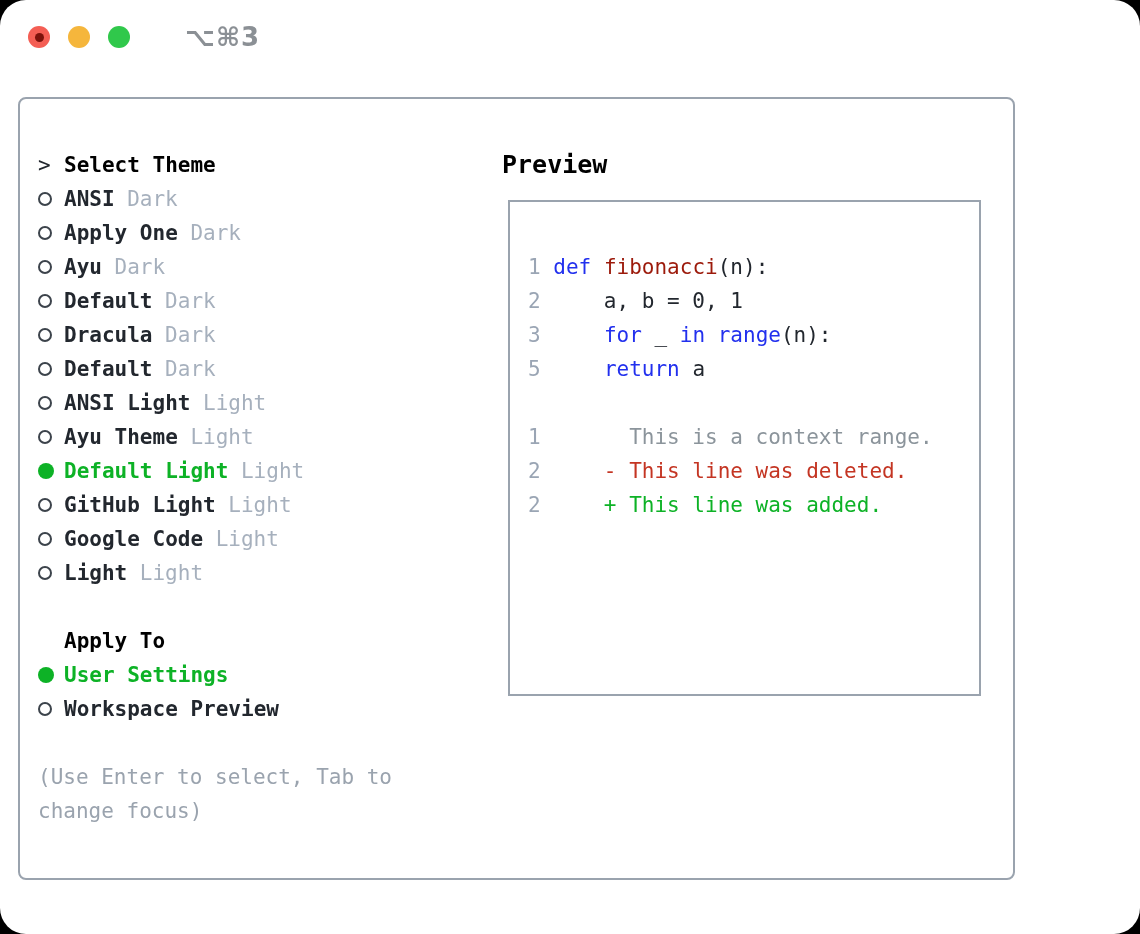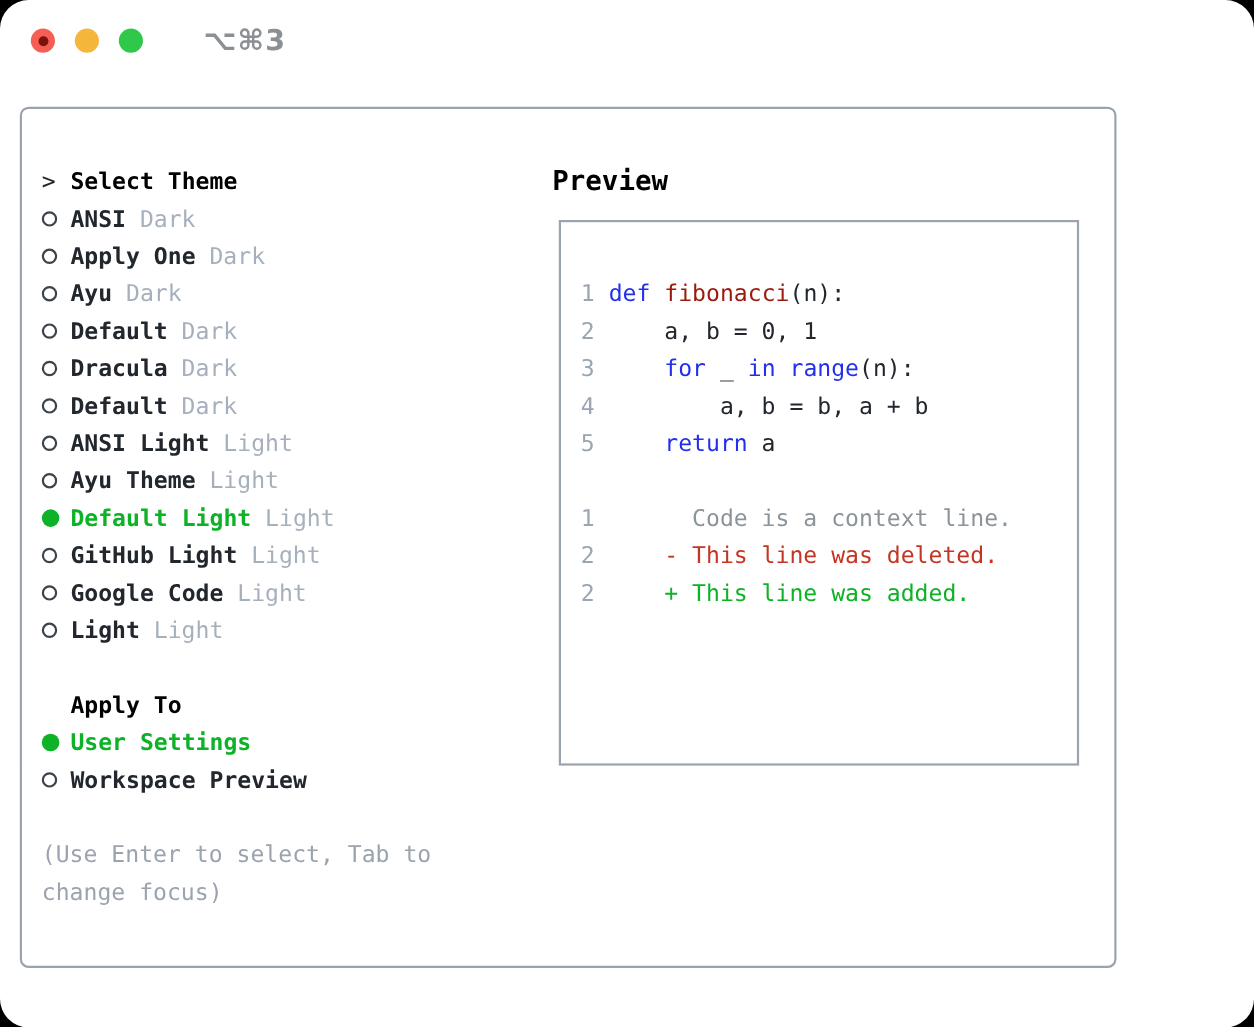--- a/index.html
+++ b/index.html
@@ -86,22 +86,21 @@
       <div class="row"></div>
       <div class="hint">(Use Enter to select, Tab to change focus)</div>
     </div>
 
     <div class="right-title">Preview</div>
 
     <div class="preview-box">
         <div class="pline"><span class="num">1</span><span class="c-p"> </span><span class="c-kw">def</span><span class="c-p"> </span><span class="c-fn">fibonacci</span><span class="c-p">(n):</span></div>
         <div class="pline"><span class="num">2</span><span class="c-p">     a, b = 0, 1</span></div>
         <div class="pline"><span class="num">3</span><span class="c-p">     </span><span class="c-kw">for</span><span class="c-p"> _ </span><span class="c-kw">in</span><span class="c-p"> </span><span class="c-kw">range</span><span class="c-p">(n):</span></div>
-        <div class="pline"><span class="num">4</span><span class="c-p">         a, b = b, a + b</span></div>
         <div class="pline"><span class="num">5</span><span class="c-p">     </span><span class="c-kw">return</span><span class="c-p"> a</span></div>
         <div class="pline"><span class="num"></span></div>
-        <div class="pline"><span class="num">1</span><span class="c-ctx">       Code is a context line.</span></div>
+        <div class="pline"><span class="num">1</span><span class="c-ctx">       This is a context range.</span></div>
         <div class="pline"><span class="num">2</span><span class="c-del">     - This line was deleted.</span></div>
         <div class="pline"><span class="num">2</span><span class="c-add">     + This line was added.</span></div>
       </div>
 
   </div>
 </div>
 
 </body></html>

